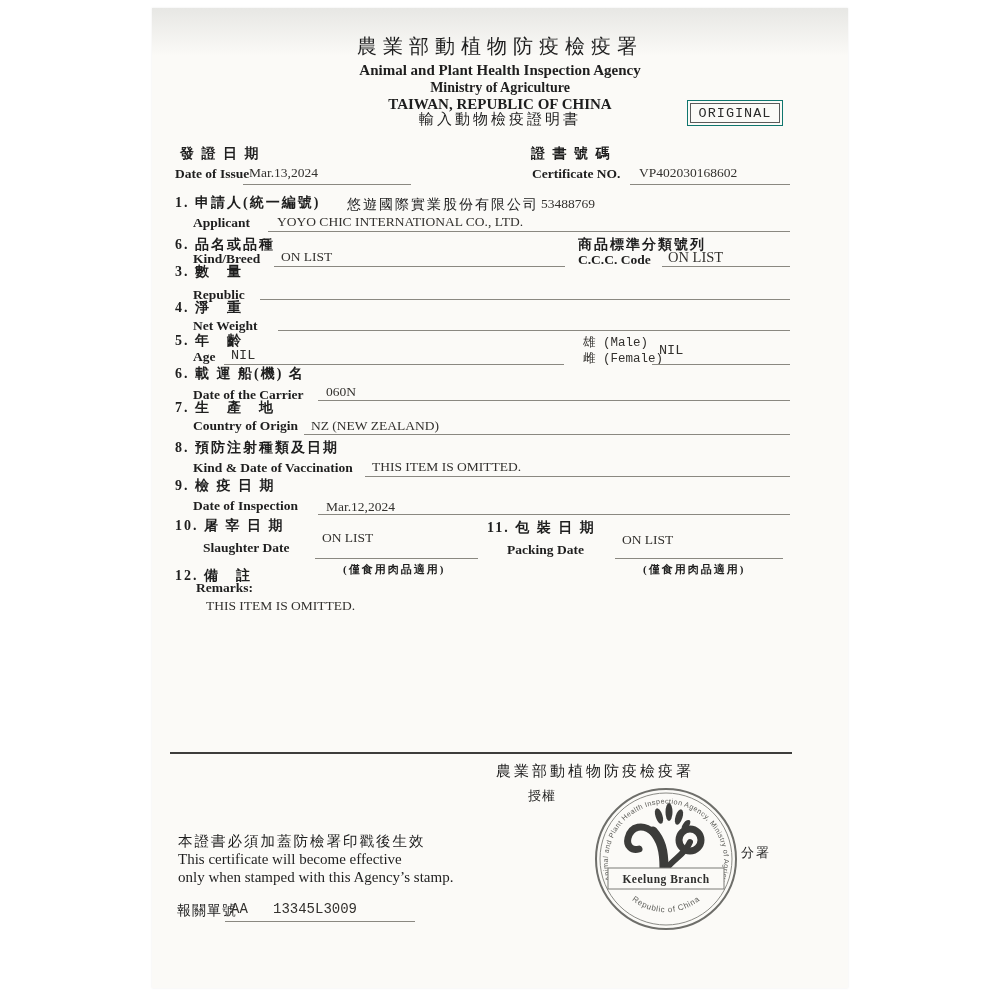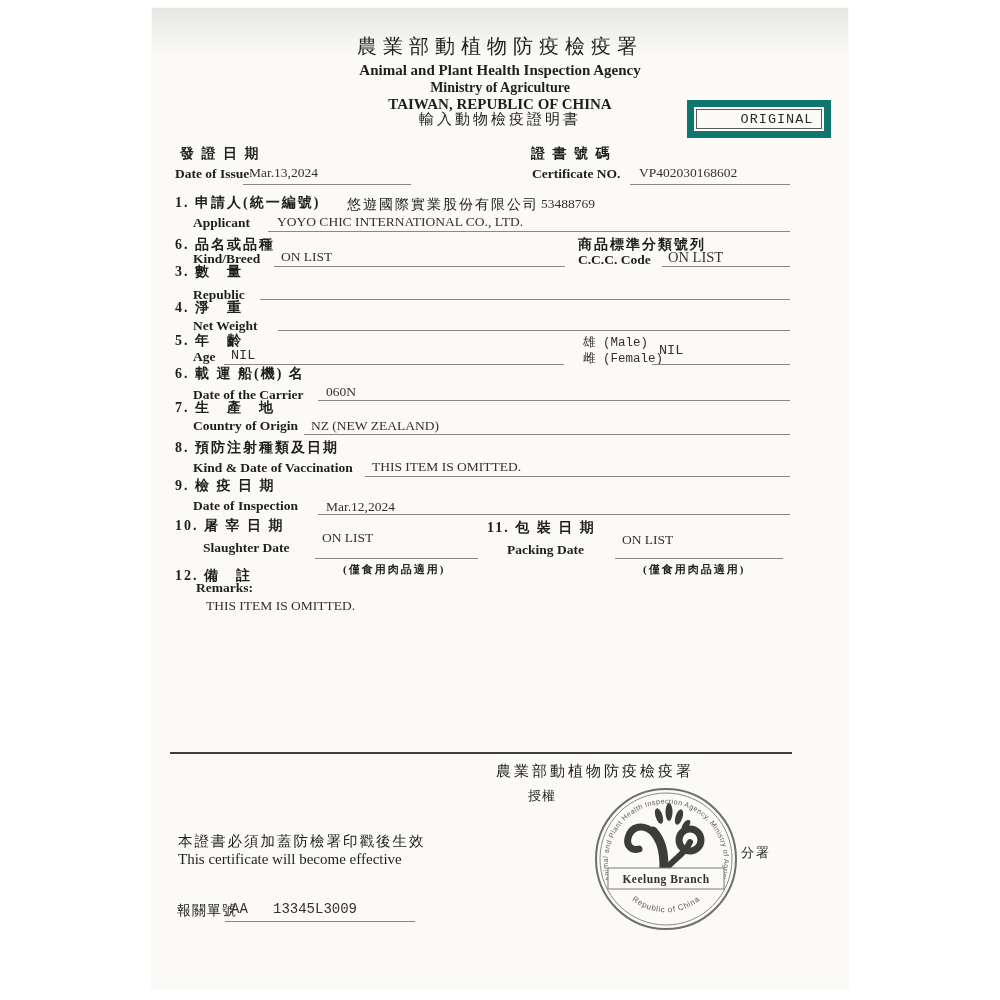--- a/index.html
+++ b/index.html
@@ -18,23 +18,23 @@
   .ln{position:absolute;border-top:1.2px solid #8a8881;height:0;}
   .ctr{left:200px;width:600px;text-align:center;}
   
   #hAgencyZh{top:33px;font-size:20px;letter-spacing:6px;font-weight:normal;}
   #hAgencyEn{top:62px;font-size:15px;font-weight:bold;}
   #hMinistry{top:80px;font-size:14px;font-weight:bold;}
   #hCountry{top:96px;font-size:15px;font-weight:bold;}
   #hCertZh{top:110px;font-size:15px;letter-spacing:3px;font-weight:normal;}
   #hCertEn{top:129px;font-size:12.5px;font-weight:bold;letter-spacing:0.5px;}
   #originalBox{position:absolute;left:687px;top:100px;width:94px;height:24px;
-               border:7px solid #0f766e;box-shadow:inset 0 0 0 2px #fbfaf7, inset 0 0 0 3px #5a5a5a;
+               border:1px solid #0f766e;box-shadow:inset 0 0 0 2px #fbfaf7, inset 0 0 0 3px #5a5a5a;
                display:flex;align-items:center;justify-content:center;
-               font-family:"Liberation Mono",monospace;font-size:13.5px;letter-spacing:1px;color:#2b2b2b;padding-left:36px;}
+               font-family:"Liberation Mono",monospace;font-size:13.5px;letter-spacing:1px;color:#2b2b2b;}
   
   #dateZh{left:180px;top:145px;}  #certnoZh{left:531px;top:145px;}
   #dateEn{left:175px;top:166px;}  #dateVal{left:249px;top:165px;}
   #certnoEn{left:532px;top:166px;} #certnoVal{left:639px;top:165px;}
   #lnDate{left:243px;top:184px;width:168px;} #lnCertno{left:630px;top:184px;width:160px;}
   
   #f1zh{left:175px;top:194px;} #f1vzh{left:347px;top:196px;} #f1vid{left:541px;top:196px;}
   #f1en{left:193px;top:215px;} #f1ven{left:277px;top:214px;} #lnF1{left:268px;top:231px;width:522px;}
   
   #f2zh{left:175px;top:236px;} #f2ccczh{left:578px;top:236px;}
@@ -206,16 +206,17 @@
           <ellipse cx="95" cy="41" rx="3" ry="6" transform="rotate(38 95 41)"></ellipse>
         </g>
       </g>
       <rect x="17" y="84" width="116" height="21" fill="#fbfaf7" stroke="#7a7a76" stroke-width="1"></rect>
       <text x="75" y="99" text-anchor="middle" font-family="Liberation Serif, serif" font-weight="bold" font-size="11.5" fill="#2f2f2d" letter-spacing="0.5">Keelung Branch</text>
     </svg>
   </div>
 
   <div class="t" id="ftZh">本證書必須加蓋防檢署印戳後生效</div>
   <div class="t" id="ftEn1">This certificate will become effective</div>
+  <div class="t" id="ftEn2">only when stamped with this Agency’s stamp.</div>
   <div class="t" id="ftCustoms">報關單號</div>
   <div class="t val mono" id="ftCustomsVal">AA   13345L3009</div>
   <div class="ln" id="lnCustoms"></div>
 </div>
 
 </body></html>

